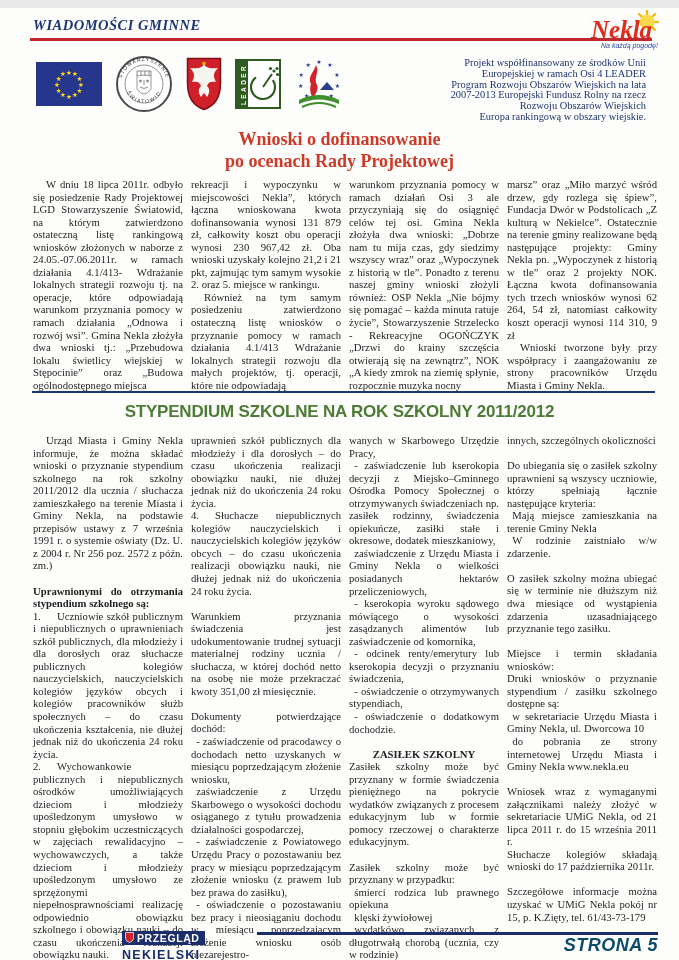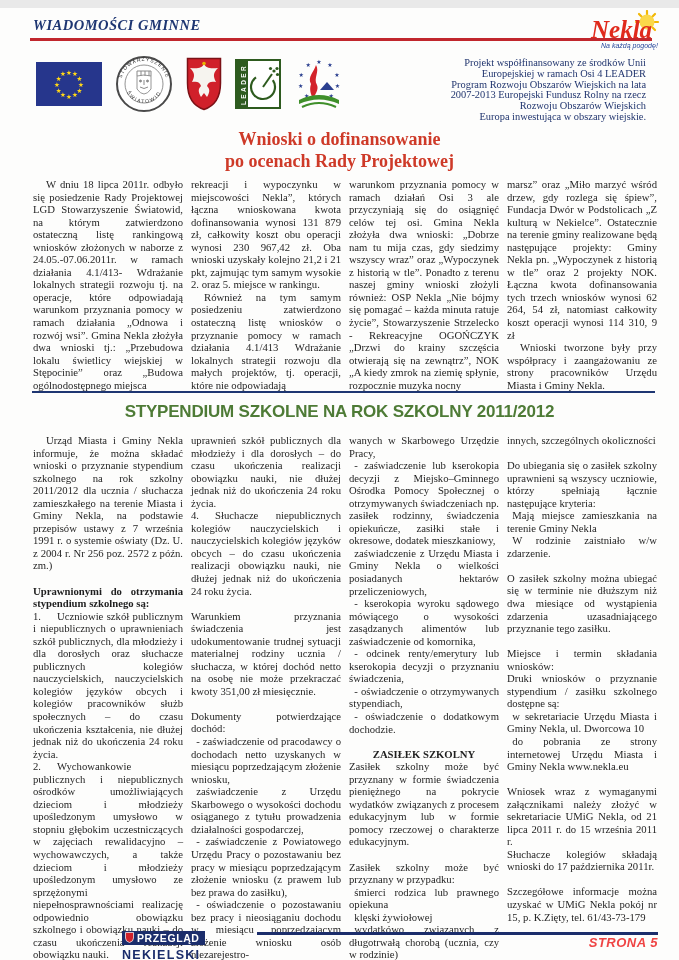--- a/index.html
+++ b/index.html
@@ -26,22 +26,22 @@
   .divider{position:absolute;left:32px;top:383px;width:623px;height:2px;background:#1e3672;}
   .h2{position:absolute;left:0;right:0;top:394px;text-align:center;color:#4e7b36;
       font-family:"Liberation Sans",sans-serif;font-weight:bold;font-size:17px;letter-spacing:-.2px;}
   .footer-line{position:absolute;left:257px;top:924px;width:401px;height:2.5px;background:#1b2d6b;}
   .brand{position:absolute;left:122px;top:921px;}
   .brand-box{display:inline-flex;align-items:flex-start;gap:3px;background:#1b2d6b;color:#fff;
              font-family:"Liberation Sans",sans-serif;font-weight:bold;font-size:10.5px;
              padding:1px 5px 1px 3px;letter-spacing:.6px;}
   .brand-sub{color:#1b2d6b;font-family:"Liberation Sans",sans-serif;font-weight:bold;
              font-size:12.5px;letter-spacing:1.3px;margin-top:1px;}
-  .page-num{position:absolute;right:21px;top:927px;color:#ef4444;font-family:"Liberation Sans",sans-serif;
-            font-weight:bold;font-style:italic;font-size:13px;letter-spacing:.5px;}
+  .page-num{position:absolute;right:21px;top:927px;color:#0c4a6e;font-family:"Liberation Sans",sans-serif;
+            font-weight:bold;font-style:italic;font-size:18px;letter-spacing:.5px;}
 </style>
 </head>
 <body>
 
 <div class="page">
 
   <div class="masthead">WIADOMOŚCI GMINNE</div>
   <div class="red-rule"></div>
 
   <div class="nekla-logo">
@@ -139,21 +139,21 @@
       <path d="M8,50 Q25,42 42,50" stroke="#3f8f2a" stroke-width="2" fill="none"></path>
     </svg>
   </div>
 
   <div class="funding">
       <div>Projekt współfinansowany ze środków Unii</div>
       <div>Europejskiej w ramach Osi 4 LEADER</div>
       <div>Program Rozwoju Obszarów Wiejskich na lata</div>
       <div>2007-2013 Europejski Fundusz Rolny na rzecz</div>
       <div>Rozwoju Obszarów Wiejskich</div>
-      <div>Europa inwestująca w obszary wiejskie.</div>
+      <div>Europa rankingową w obszary wiejskie.</div>
     </div>
 
   <div class="h1">
     <div>Wnioski o dofinansowanie</div>
     <div>po ocenach Rady Projektowej</div>
   </div>
   <div class="article a1">
       <div class="col">
         <p class="ind">W dniu 18 lipca 2011r. odbyło się posiedzenie Rady Projektowej LGD Stowarzyszenie Światowid, na którym zatwierdzono ostateczną listę rankingową wniosków złożonych w naborze z 24.05.-07.06.2011r. w ramach działania 4.1/413- Wdrażanie lokalnych strategii rozwoju tj. na operacje, które odpowiadają warunkom przyznania pomocy w ramach działania „Odnowa i rozwój wsi”. Gmina Nekla złożyła dwa wnioski tj.: „Przebudowa lokalu świetlicy wiejskiej w Stępocinie” oraz „Budowa ogólnodostępnego miejsca</p>
       </div>

